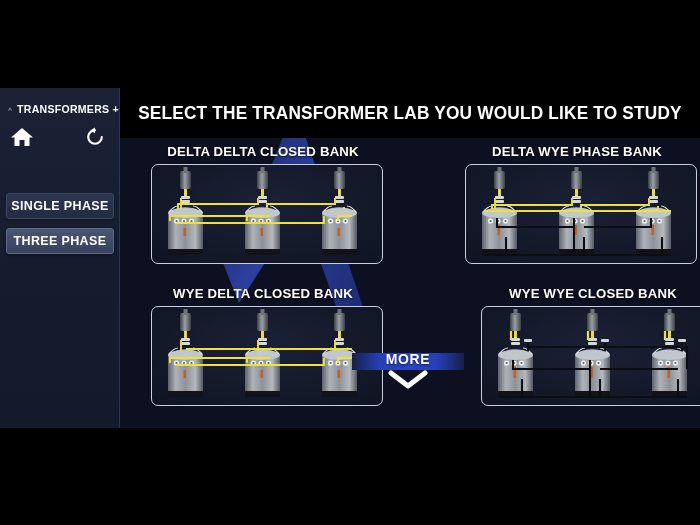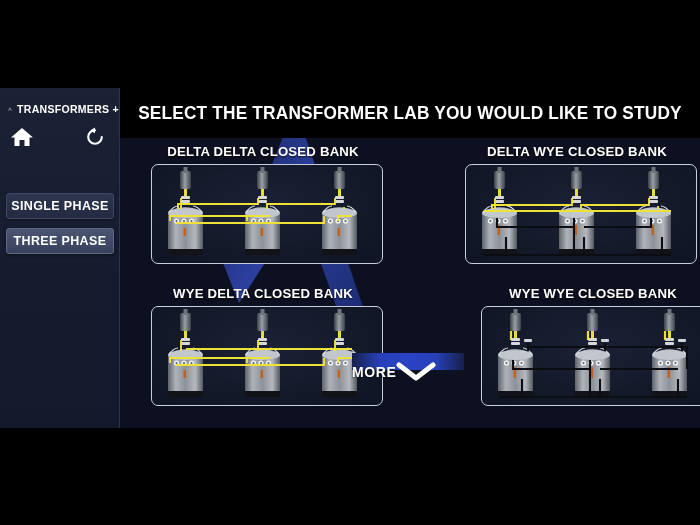--- a/index.html
+++ b/index.html
@@ -184,21 +184,21 @@
     z-index: 4;
   }
   #more-btn {
     position: absolute;
     left: 232px;
     top: 210px;
     width: 112px;
     height: 46px;
     z-index: 5;
     display: flex;
-    flex-direction: row;
+    flex-direction: column;
     align-items: center;
     cursor: pointer;
   }
   #more-label {
     color: #ffffff;
     font-size: 14px;
     font-weight: 700;
     letter-spacing: 0.6px;
     line-height: 17px;
     margin-top: 3px;
@@ -346,21 +346,21 @@
                 <path d="M95 58 L172 58 L172 51"></path>
                 <path d="M24.5 58 L100 58"></path>
                 <path d="M186 56 L186 51 L200 51"></path>
               </g>
             </g>
           </svg>
         </div>
       </div>
 
       <div class="card c1">
-        <div class="card-title">DELTA WYE CLOSED BANK</div>
+        <div class="card-title">DELTA WYE PHASE BANK</div>
         <div class="card-frame">
           <svg class="bank" viewBox="0 0 232 100" width="232" height="100">
             <g>
               <g transform="translate(8,0)">
                 <rect x="20" y="6" width="11" height="18" rx="2" fill="url(#arr0)"></rect>
                 <rect x="23.5" y="2" width="4" height="6" fill="#6e747c"></rect>
                 <rect x="24" y="24" width="3" height="9" fill="#e8dd3c"></rect>
                 <rect x="21" y="31" width="9" height="3" rx="1" fill="#d8d8d8"></rect>
                 <rect x="21" y="35" width="9" height="3" rx="1" fill="#d8d8d8"></rect>
                 <path d="M8 48 q17 -12 35 0 l0 38 q-17 7 -35 0 Z" fill="url(#tank0)"></path>

